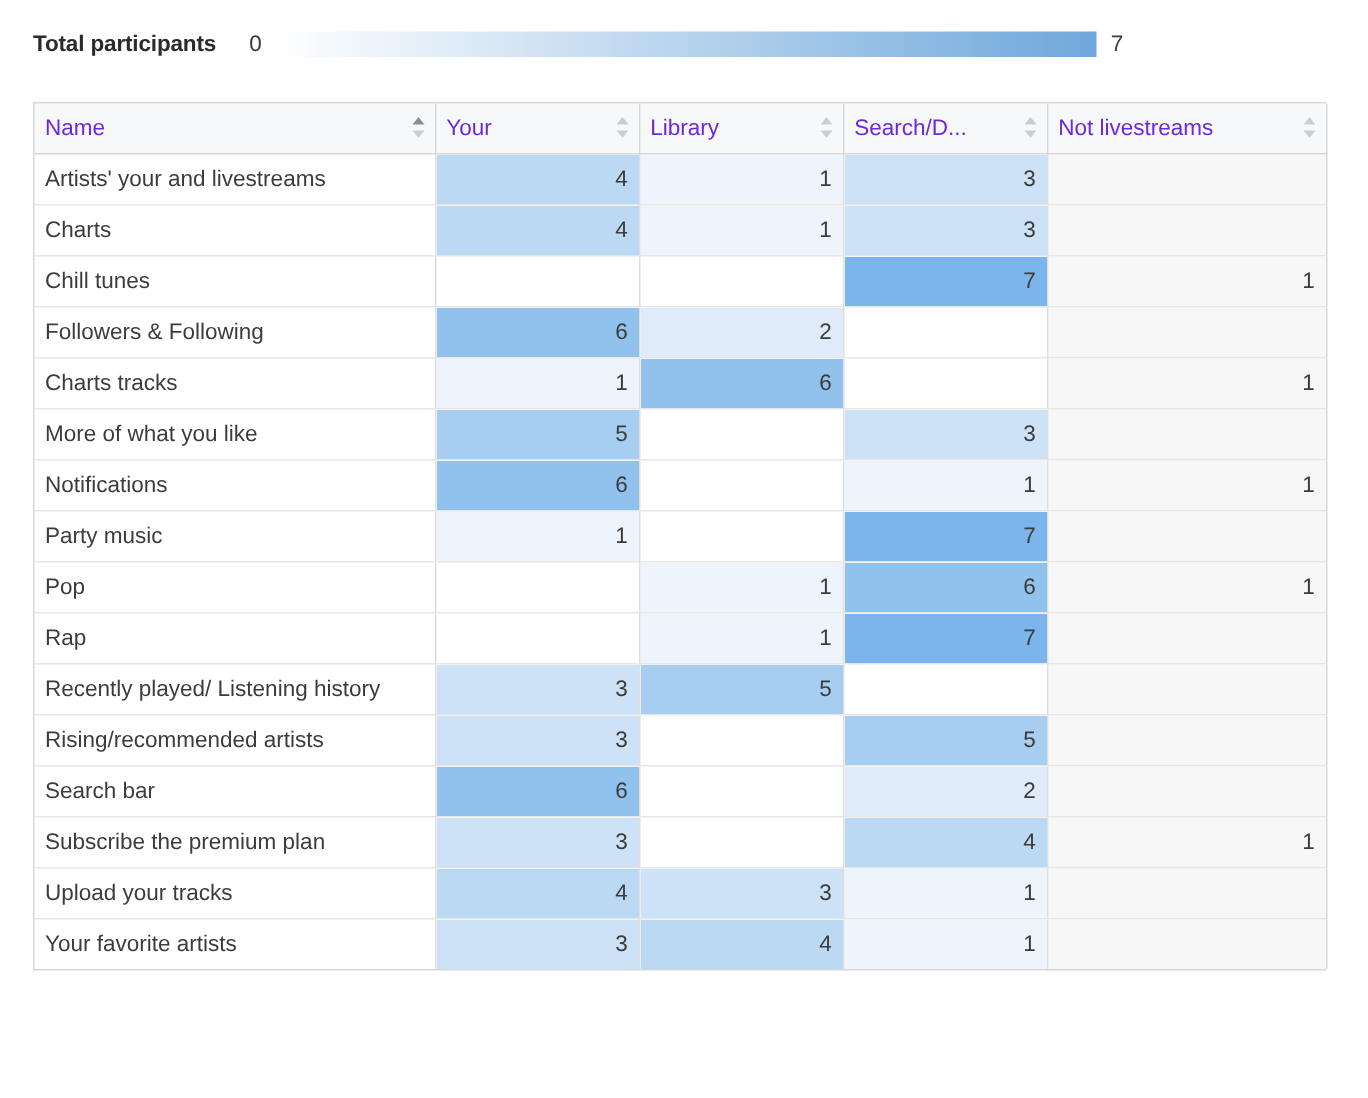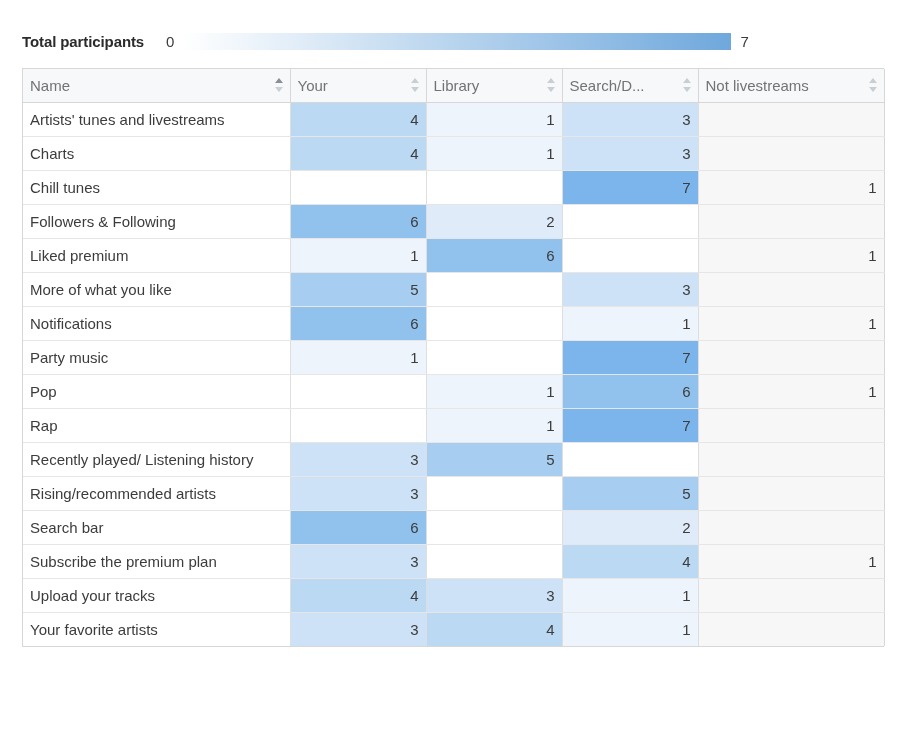--- a/index.html
+++ b/index.html
@@ -13,21 +13,21 @@
     font-family: "Liberation Sans", sans-serif;
     color: #3c3c3c;
     overflow: hidden;
     position: relative;
   }
 
   
   #legend {
     position: absolute;
     left: 22px;
-    top: 28px;
+    top: 16px;
     height: 26px;
     display: flex;
     align-items: center;
   }
   #legend-title {
     font-size: 15px;
     font-weight: bold;
     color: #2b2b2b;
     letter-spacing: -0.1px;
     white-space: nowrap;
@@ -64,21 +64,21 @@
     table-layout: fixed;
     width: 861px;
     font-size: 15px;
   }
   col.c-name  { width: 267px; }
   col.c-val   { width: 136px; }
   col.c-last  { width: 186px; }
 
   thead th {
     background: #f7f8f9;
-    color: #737373;
+    color: #6d28d9;
     font-weight: normal;
     font-size: 15px;
     text-align: left;
     height: 33px;
     padding: 0 0 0 7px;
     border-right: 1px solid #d7d7d7;
     border-bottom: 1px solid #d7d7d7;
     box-sizing: border-box;
     position: relative;
     overflow: hidden;
@@ -197,21 +197,21 @@
           <span class="hlabel">Not livestreams</span>
           <span class="sorter">
               <i class="up"></i>
               <i class="down"></i>
             </span>
         </th>
       </tr>
     </thead>
     <tbody id="tbody">
         <tr>
-          <td class="name">Artists' tunes and livestreams</td>
+          <td class="name">Artists' your and livestreams</td>
           <td class="val" style="background: rgb(188, 217, 243);">4</td>
           <td class="val" style="background: rgb(237, 244, 251);">1</td>
           <td class="val" style="background: rgb(205, 226, 246);">3</td>
           <td class="notstd"></td>
         </tr>
         <tr>
           <td class="name">Charts</td>
           <td class="val" style="background: rgb(188, 217, 243);">4</td>
           <td class="val" style="background: rgb(237, 244, 251);">1</td>
           <td class="val" style="background: rgb(205, 226, 246);">3</td>
@@ -225,21 +225,21 @@
           <td class="notstd">1</td>
         </tr>
         <tr>
           <td class="name">Followers &amp; Following</td>
           <td class="val" style="background: rgb(145, 194, 238);">6</td>
           <td class="val" style="background: rgb(223, 235, 249);">2</td>
           <td class="val"></td>
           <td class="notstd"></td>
         </tr>
         <tr>
-          <td class="name">Liked premium</td>
+          <td class="name">Charts tracks</td>
           <td class="val" style="background: rgb(237, 244, 251);">1</td>
           <td class="val" style="background: rgb(145, 194, 238);">6</td>
           <td class="val"></td>
           <td class="notstd">1</td>
         </tr>
         <tr>
           <td class="name">More of what you like</td>
           <td class="val" style="background: rgb(167, 206, 240);">5</td>
           <td class="val"></td>
           <td class="val" style="background: rgb(205, 226, 246);">3</td>

